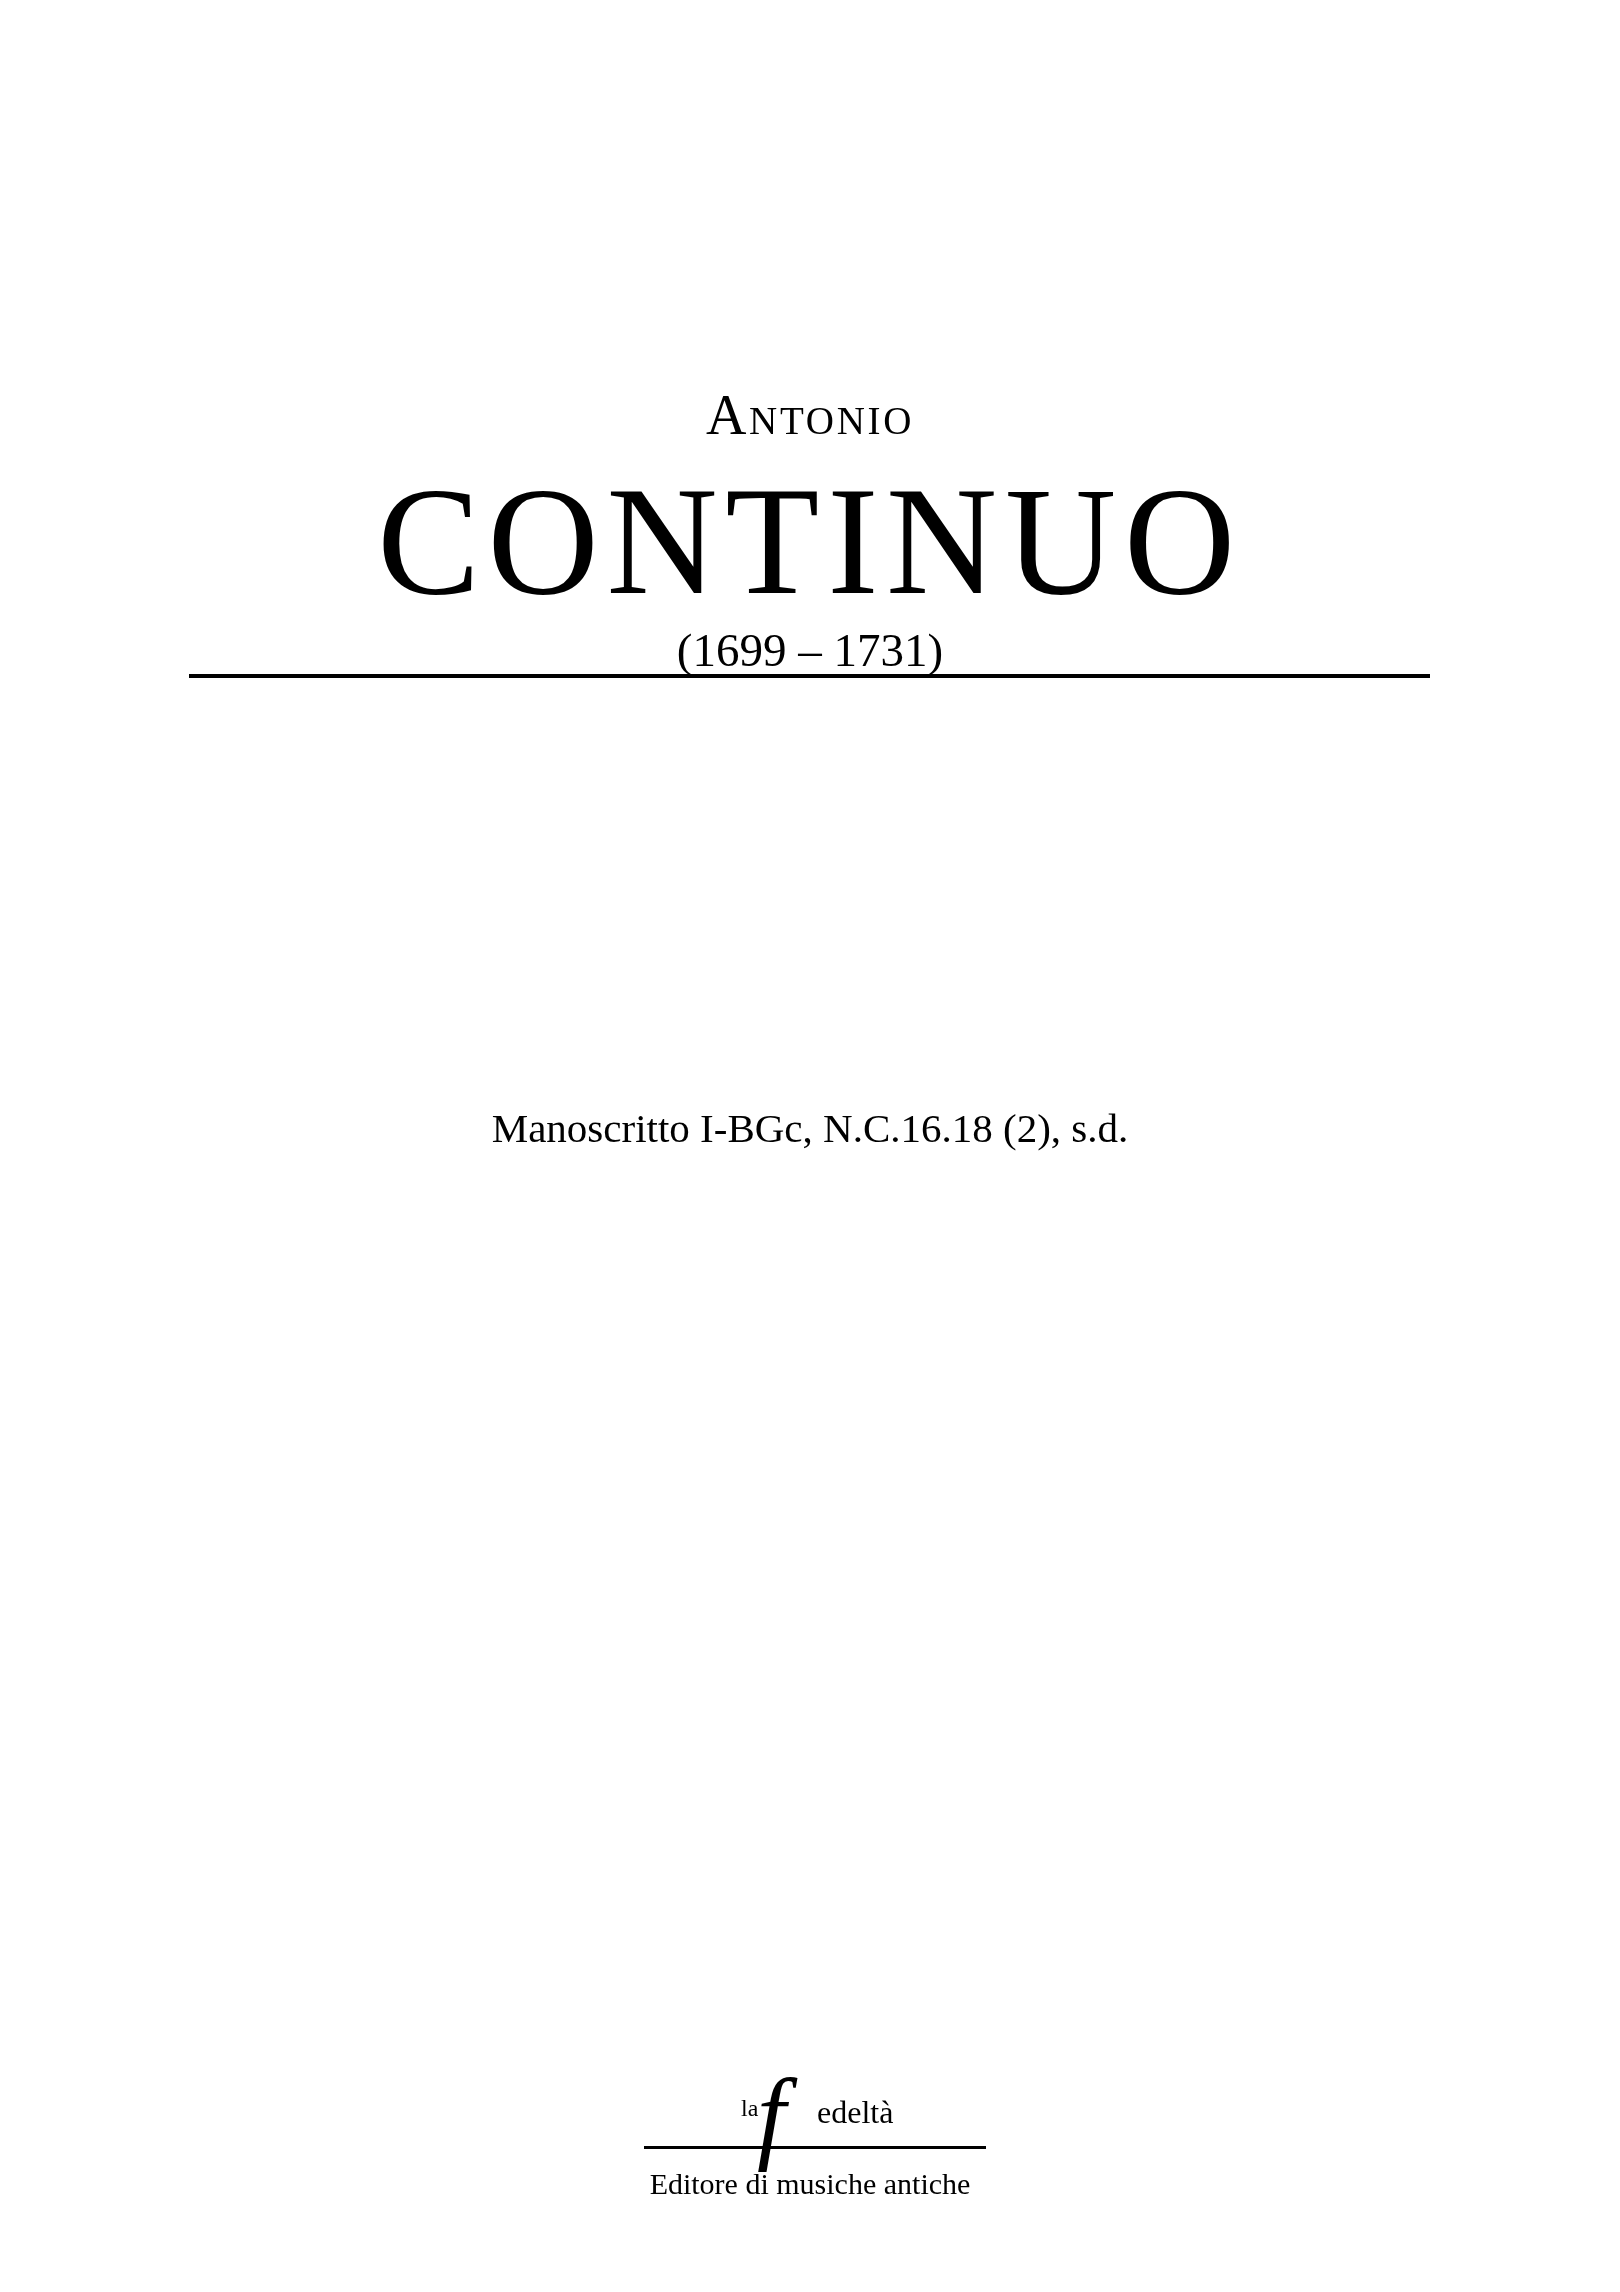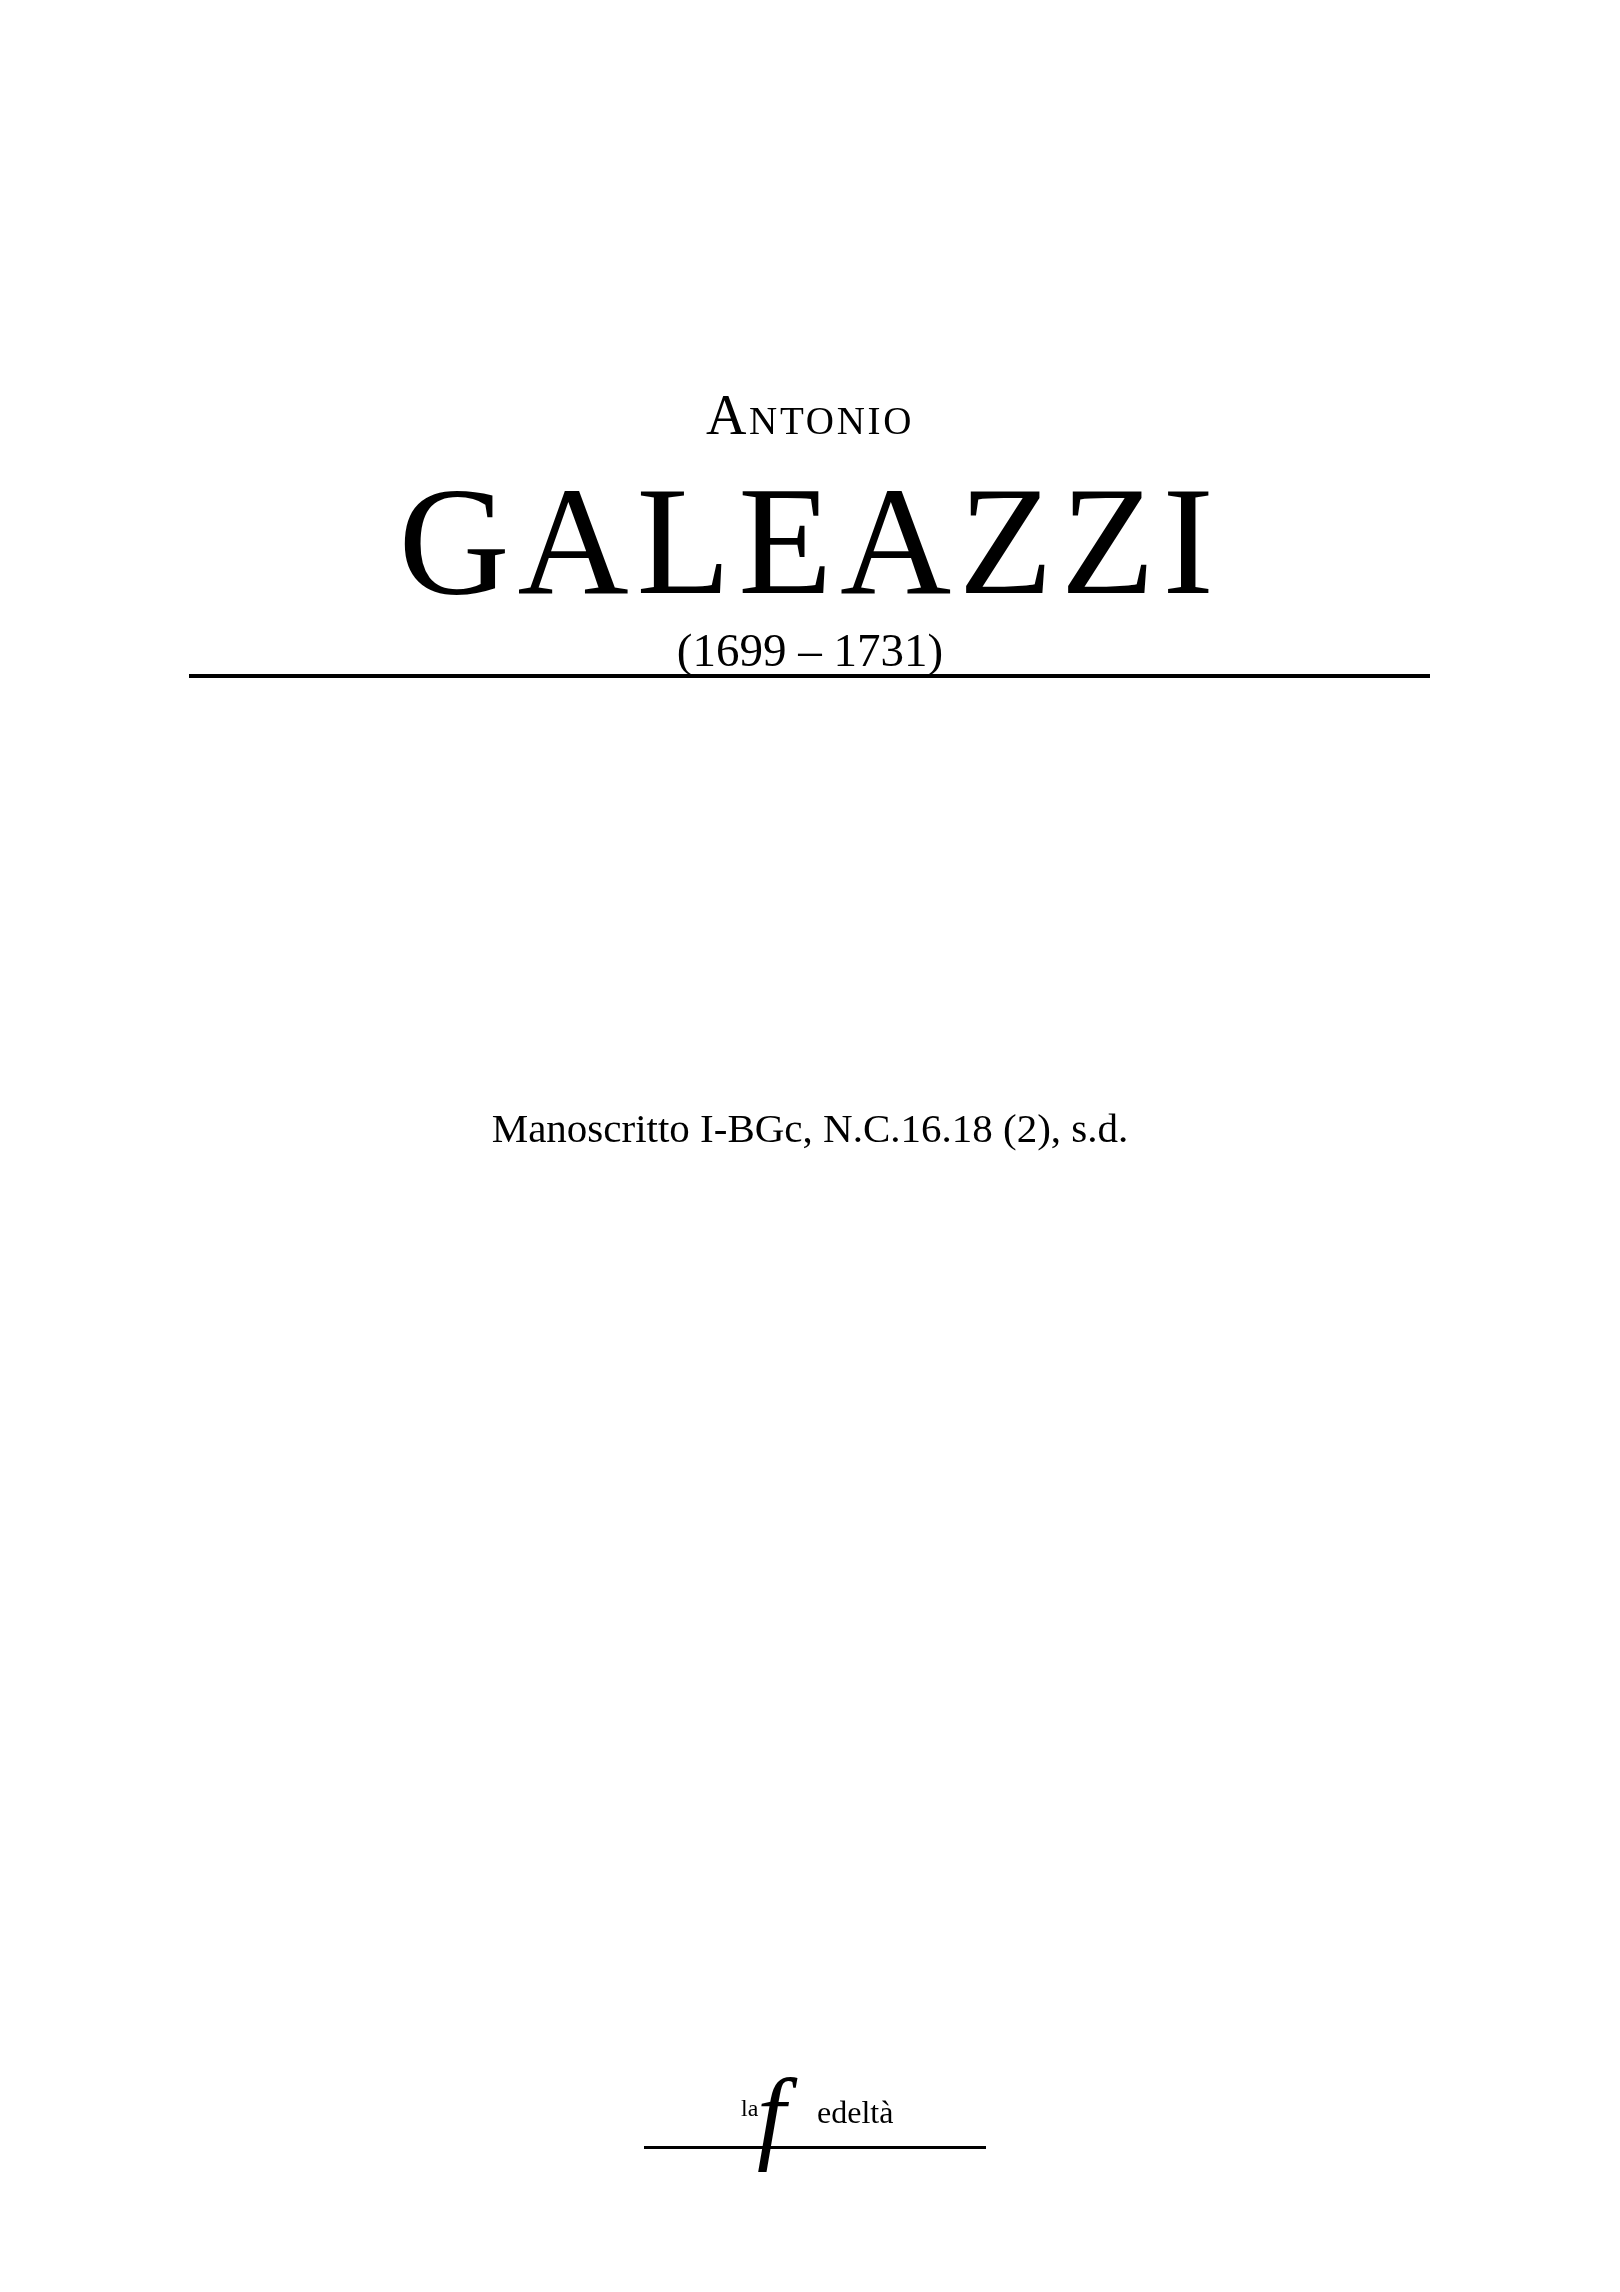--- a/index.html
+++ b/index.html
@@ -109,30 +109,31 @@
     white-space: nowrap;
   }
 </style>
 </head>
 <body>
 
 <div class="page">
 
   <div class="centered composer-first">Antonio</div>
 
-  <div class="centered composer-last">GALEAZZI</div>
+  <div class="centered composer-last">CONTINUO</div>
 
   <div class="centered composer-dates">(1699 – 1731)</div>
 
   <div class="header-rule"></div>
 
 
   <div class="centered source-note">Manoscritto I-BGc, N.C.16.18 (2), s.d.</div>
 
   <div class="publisher-logo">
     <span class="logo-la">la</span>
     <span class="logo-f">f</span>
     <span class="logo-rest">edeltà</span>
     <div class="logo-rule"></div>
+    <div class="logo-tagline">Editore di musiche antiche</div>
   </div>
 
 </div>
 
 
 </body></html>

